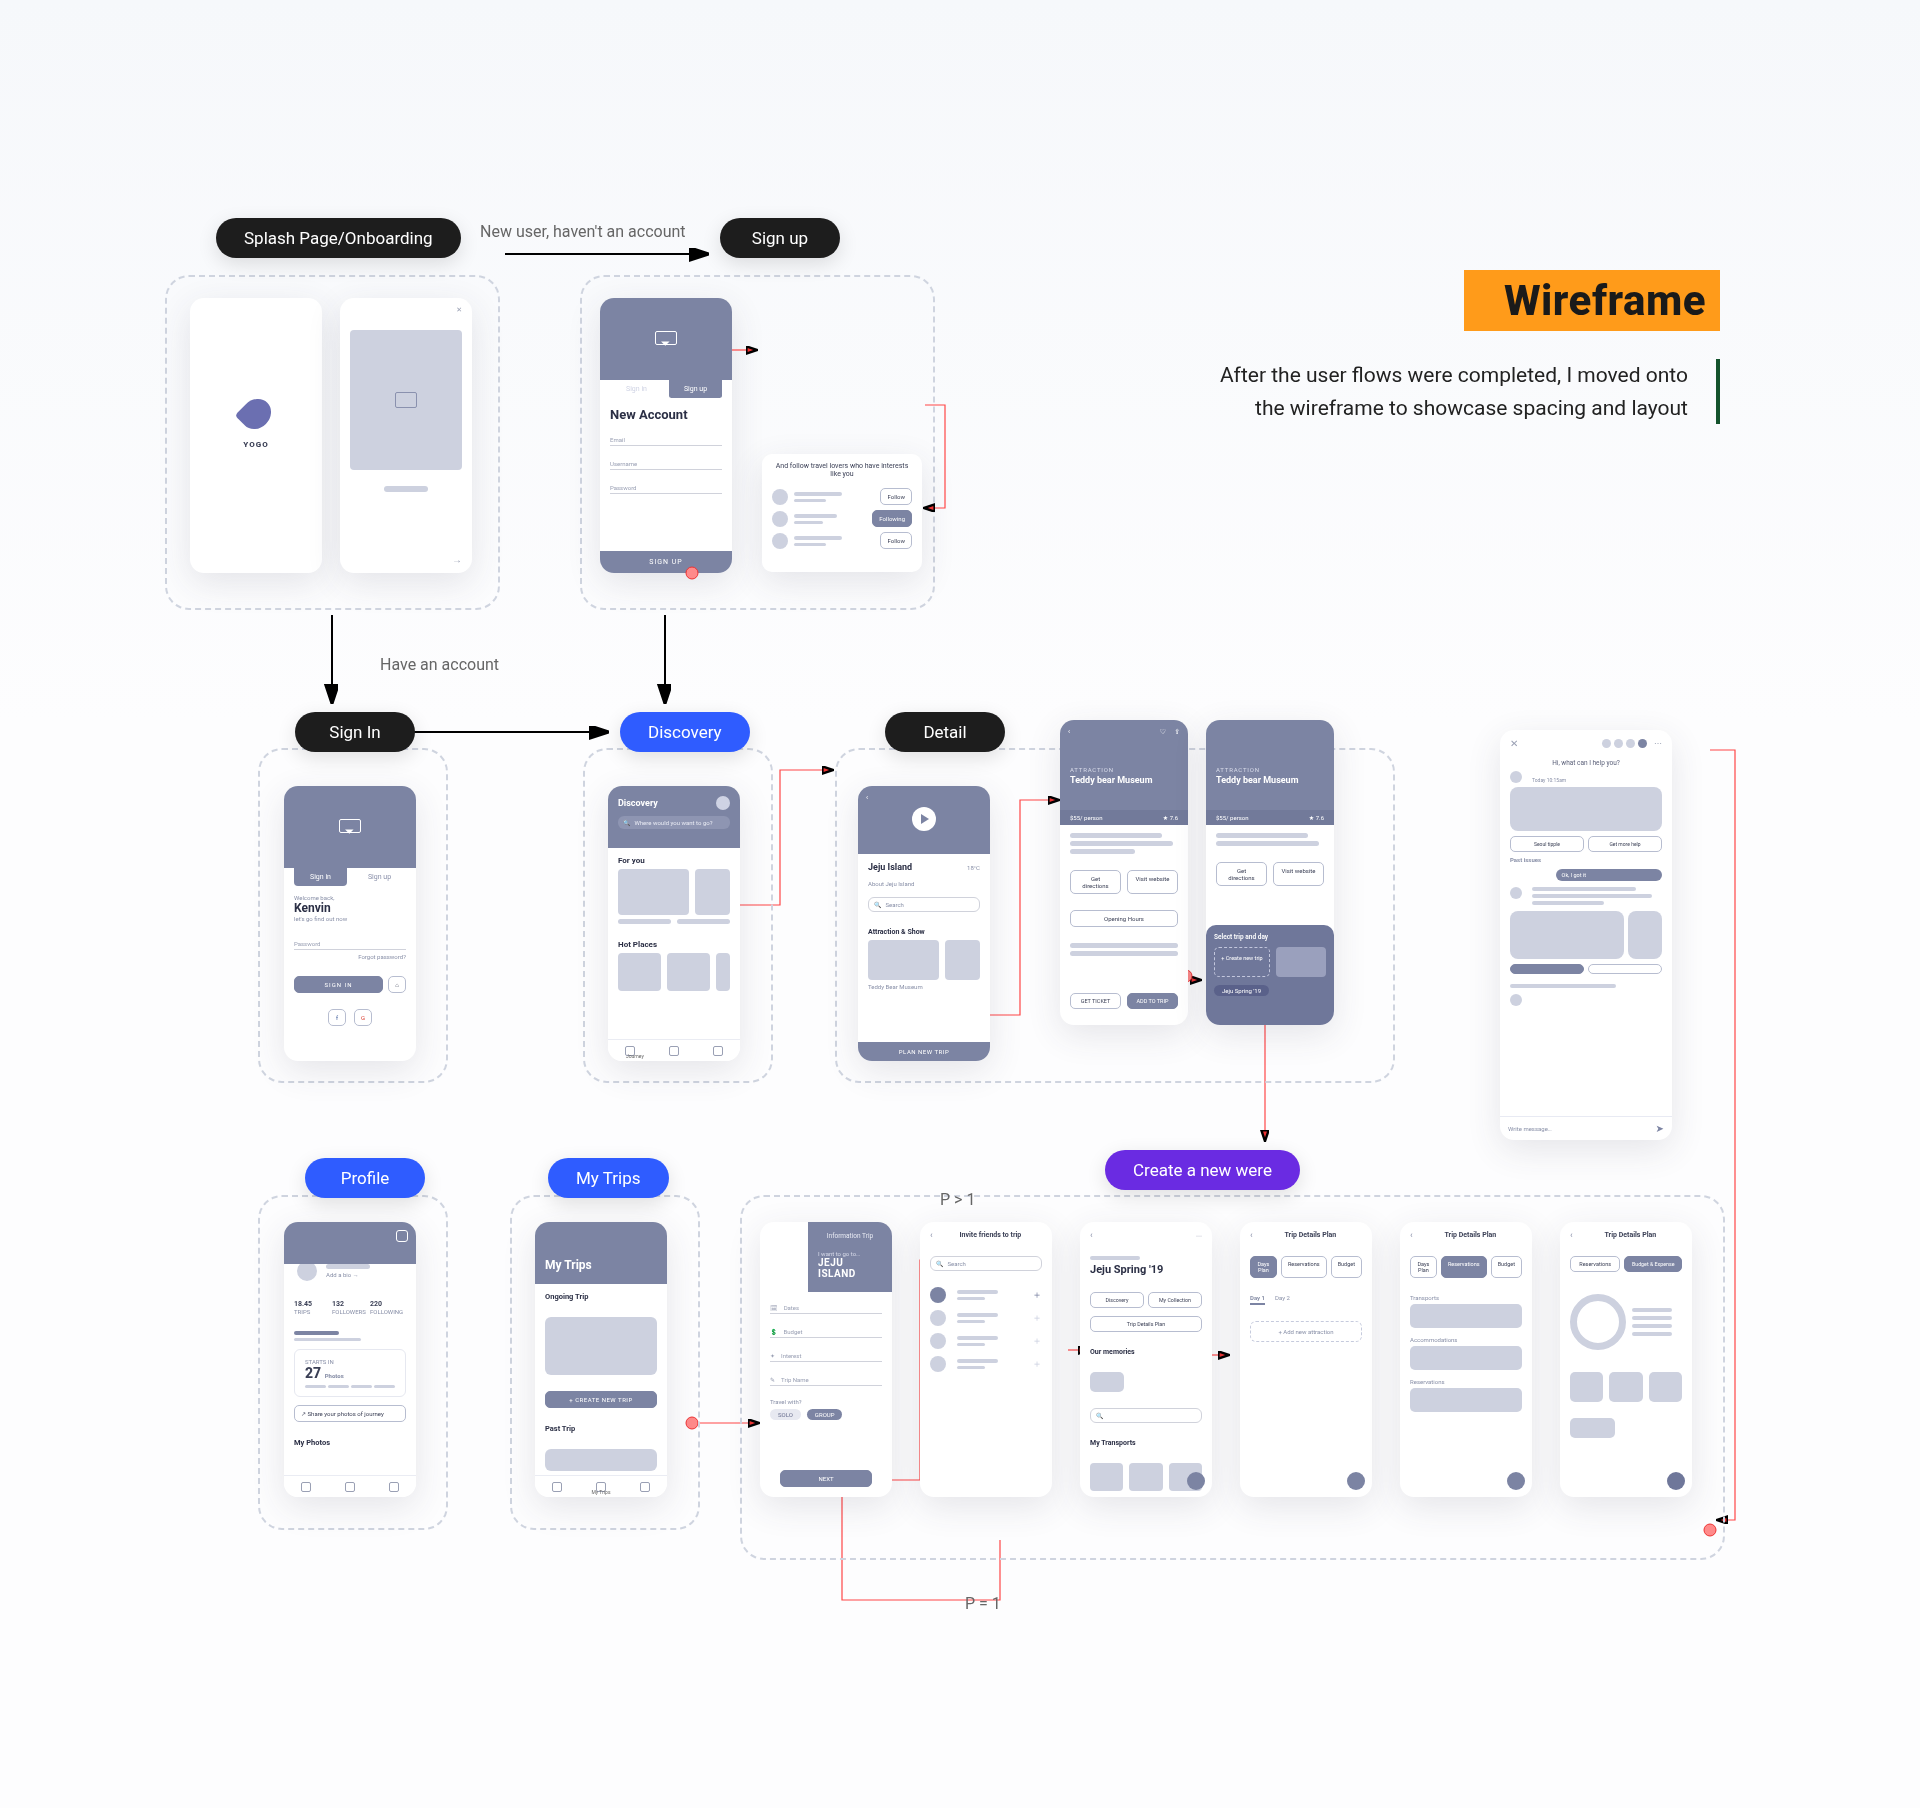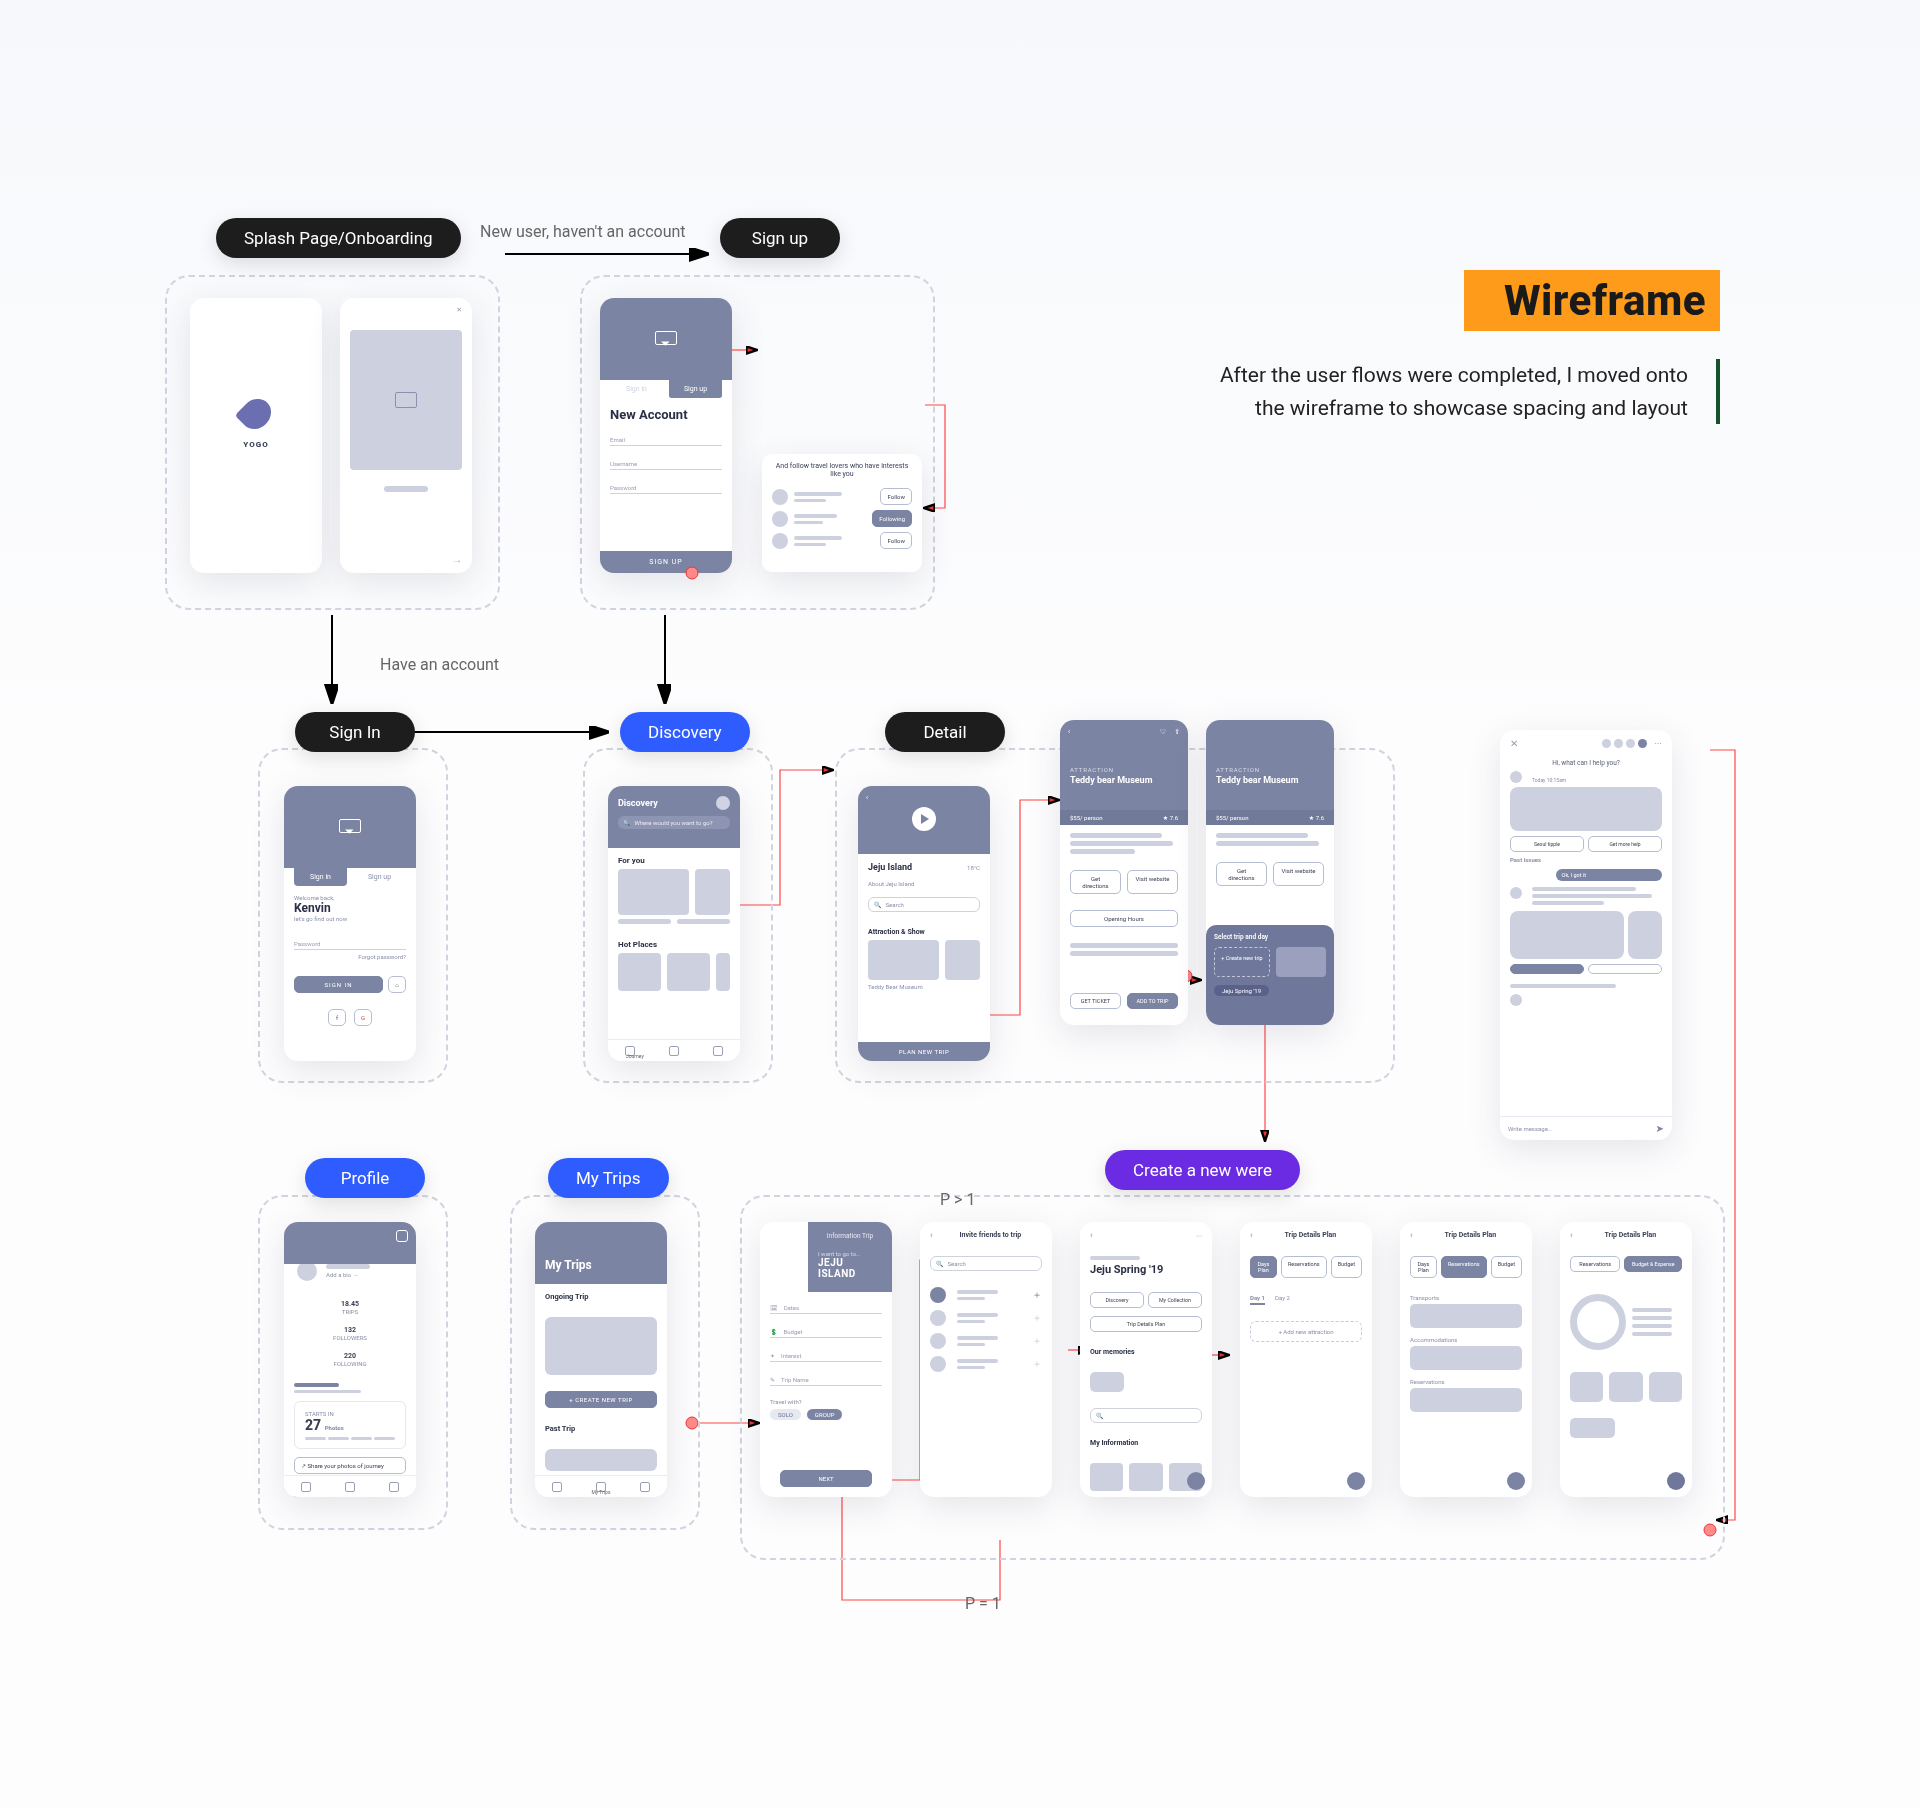--- a/index.html
+++ b/index.html
@@ -505,21 +505,21 @@
     <div class="hdr" style="height:42px;position:relative;">
       <div style="position:absolute;right:8px;top:8px;width:12px;height:12px;border:1.3px solid #fff;border-radius:3px;"></div>
     </div>
     <div class="pad row" style="align-items:center;gap:6px;margin-top:-14px;">
       <div style="width:26px;height:26px;border-radius:50%;background:#cdd1df;border:3px solid #fff;"></div>
       <div style="flex:1;">
         <div class="block" style="height:5px;width:55%;"></div>
         <div class="tinytxt" style="margin-top:2px;">Add a bio →</div>
       </div>
     </div>
-    <div class="pad row" style="text-align:center;gap:11px;flex-direction:column;">
+    <div class="pad row" style="text-align:left;gap:2px;">
       <div style="flex:1;">
           <div style="font-size:7px;font-weight:700;">18.45</div>
           <div class="tinytxt">TRIPS</div>
         </div>
       <div style="flex:1;">
           <div style="font-size:7px;font-weight:700;">132</div>
           <div class="tinytxt">FOLLOWERS</div>
         </div>
       <div style="flex:1;">
           <div style="font-size:7px;font-weight:700;">220</div>
@@ -679,21 +679,21 @@
     <div class="pad title" style="font-size:7px;">Our memories</div>
     <div class="pad">
         <div class="block" style="height:20px;width:30%;border-radius:5px;"></div>
       </div>
     <div class="pad">
         <div class="search">
           <span>🔍</span>
           <span></span>
         </div>
       </div>
-    <div class="pad title" style="font-size:7px;">My Information</div>
+    <div class="pad title" style="font-size:7px;">My Transports</div>
     <div class="pad row">
         <div class="block" style="flex:1;height:28px;"></div>
         <div class="block" style="flex:1;height:28px;"></div>
         <div class="block" style="flex:1;height:28px;"></div>
       </div>
     <div class="fab"></div>
   </div>
 
   <div class="phone" style="left:1240px; top:1222px;">
     <div class="pad row" style="align-items:center;">

